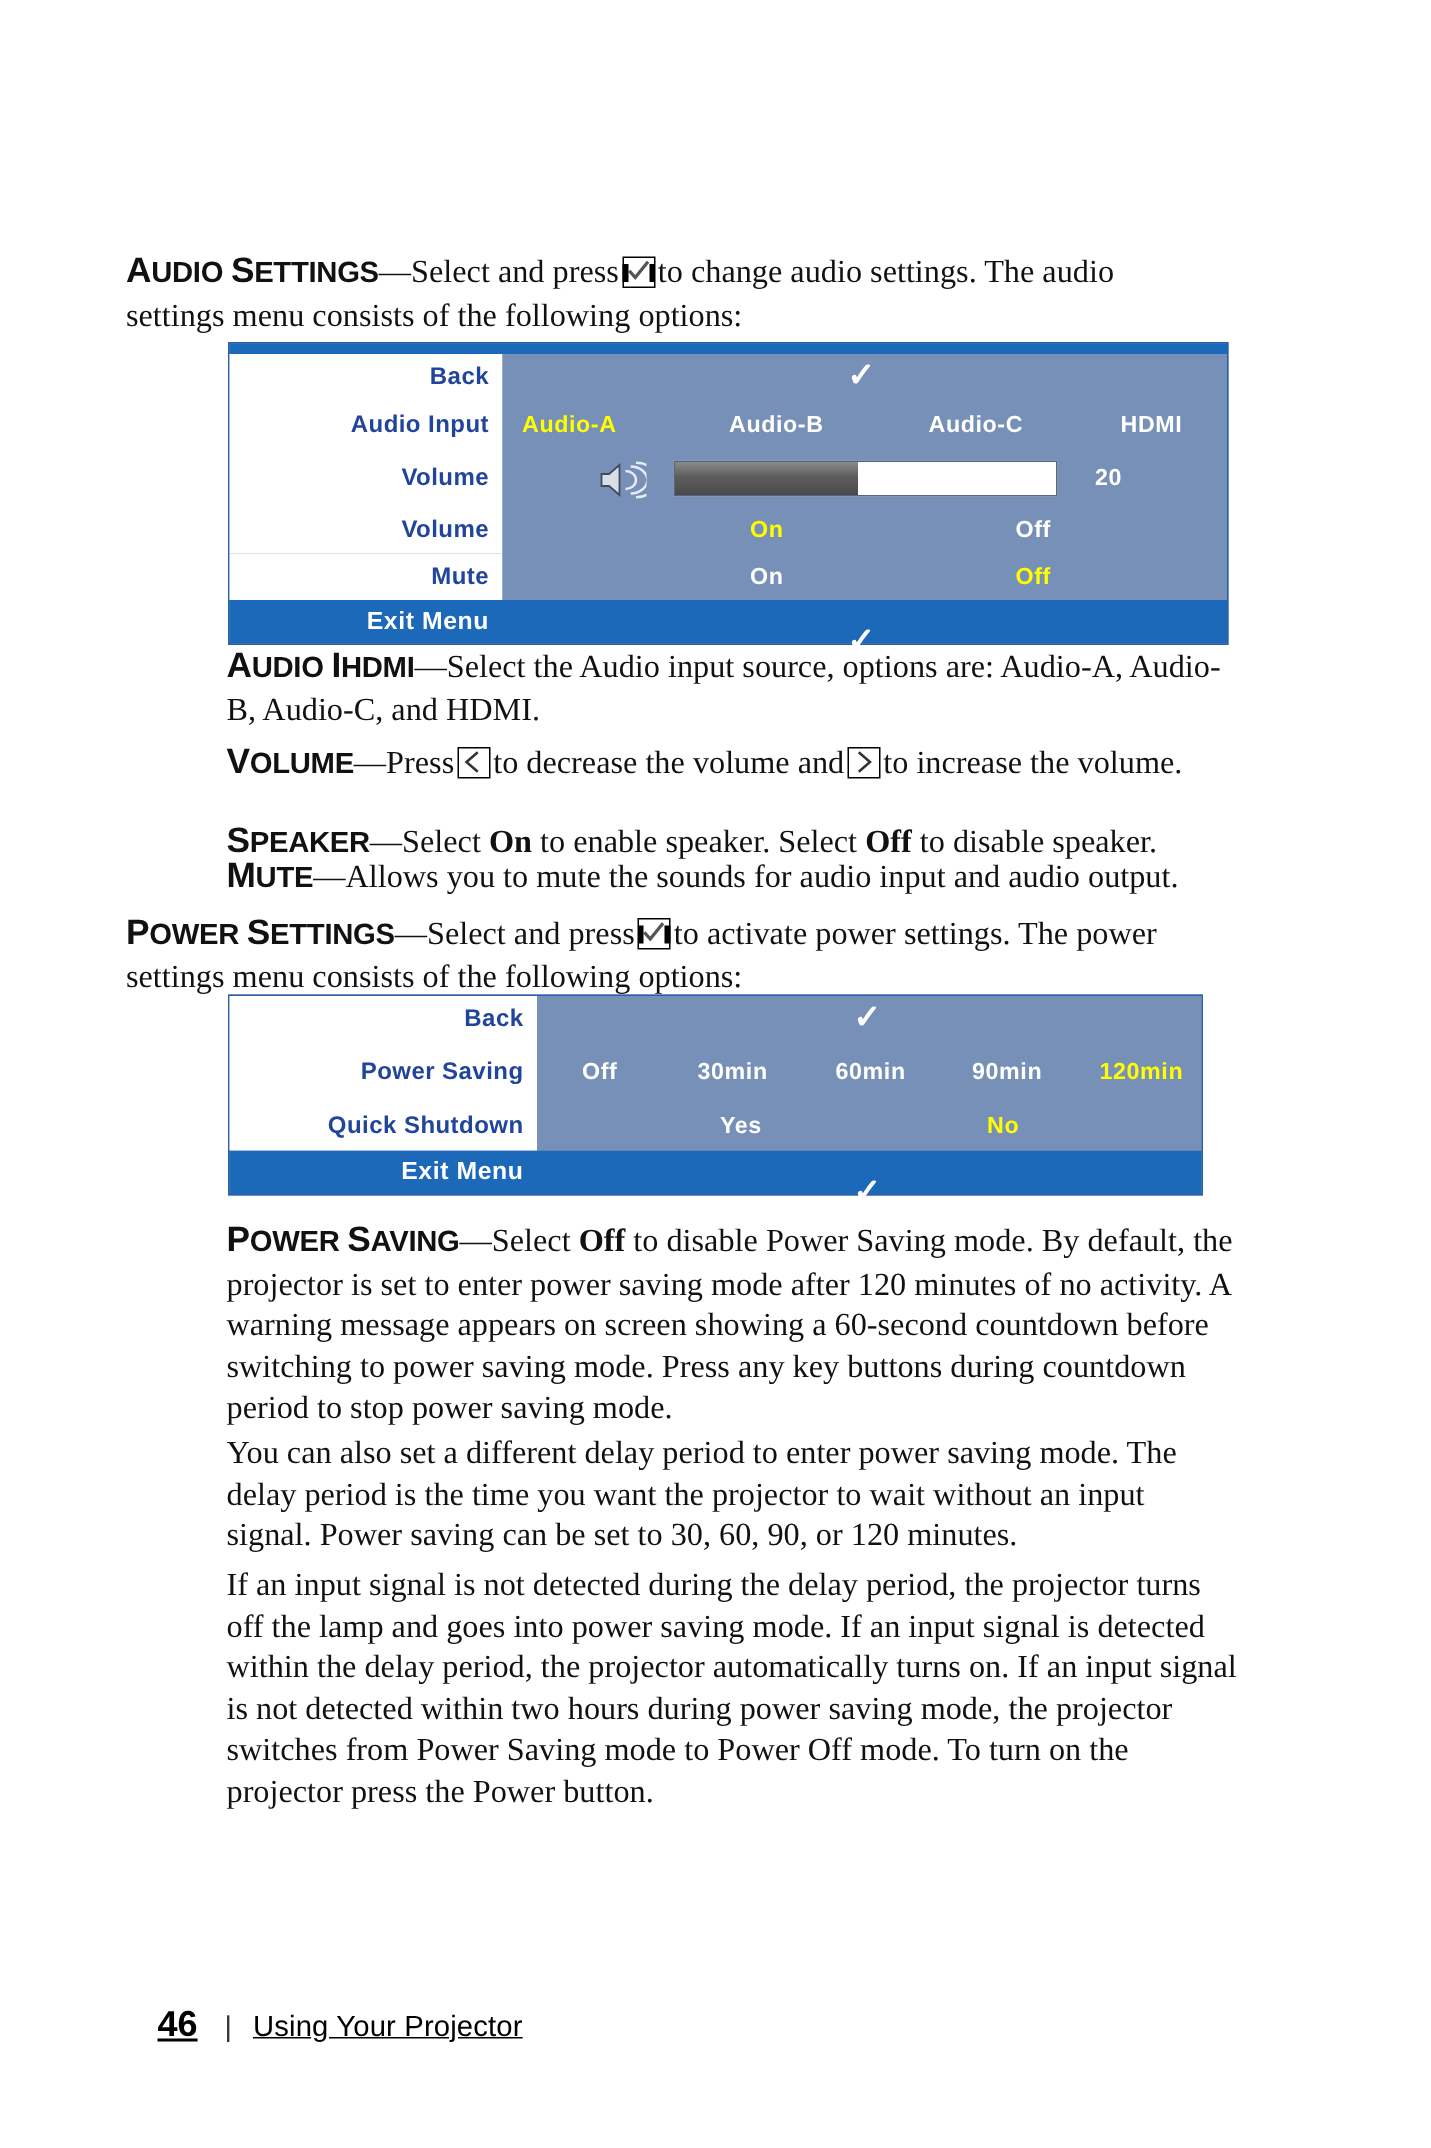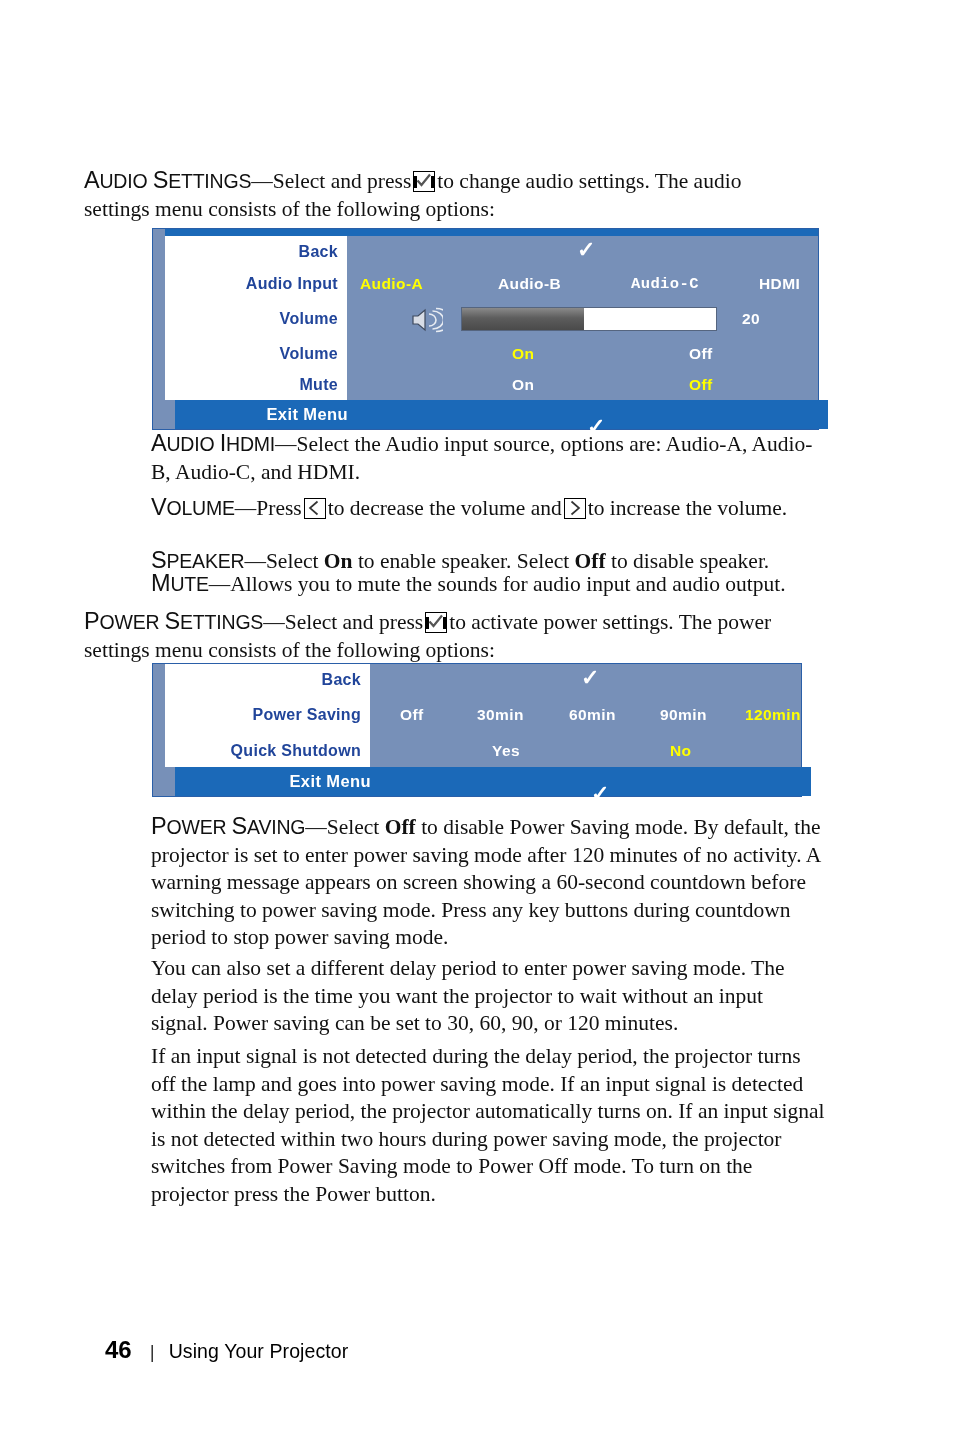--- a/index.html
+++ b/index.html
@@ -24,21 +24,21 @@
   .para {
     position: absolute;
     font-family: "Liberation Serif", serif;
     font-size: 21.5px;
     line-height: 27.5px;
     color: #111111;
     text-align: left;
   }
   .sc {
     font-family: "Liberation Sans", sans-serif;
-    font-weight: normal;
+    font-weight: bold;
     font-size: 19.5px;
     letter-spacing: -0.2px;
   }
   .sc .cap { font-size: 23.5px; }
   .b { font-weight: bold; }
 
   
   .keyicon {
     display: inline-block;
     position: relative;
@@ -60,21 +60,20 @@
   .keyicon.enter::before { left: -0.5px; }
   .keyicon.enter::after  { right: -0.5px; }
 
   
   .osd {
     position: absolute;
     border: 1.5px solid #2a5fa8;
     background: #7790b8;
     font-family: "Liberation Sans", sans-serif;
     font-weight: bold;
-    padding-left: 12px;
   }
   .osd-topbar {
     height: 7px;
     background: #1b69b8;
     width: 100%;
   }
   .osd-row {
     display: flex;
     align-items: stretch;
     width: 100%;
@@ -109,21 +108,20 @@
   .osd-check {
     color: #ffffff;
     font-size: 22px;
     line-height: 1;
   }
   .osd-exit {
     background: #1b69b8;
     display: flex;
     align-items: center;
     width: 100%;
-    margin-left: 10px;
   }
   .osd-exit-label {
     color: #ffffff;
     font-size: 16.5px;
     text-align: right;
     padding-right: 9px;
     letter-spacing: 0.4px;
     flex: 0 0 auto;
   }
   .osd-exit-check {
@@ -193,21 +191,21 @@
       <div class="osd-values">
         <span class="osd-check" style="position:absolute;left:230px;top:3px;">✓</span>
       </div>
     </div>
 
     <div class="osd-row" style="height:32px;">
       <div class="osd-label" style="width:182px;">Audio Input</div>
       <div class="osd-values">
         <span class="osd-val sel" style="position:absolute;left:13px;">Audio-A</span>
         <span class="osd-val" style="position:absolute;left:151px;">Audio-B</span>
-        <span class="osd-val" style="position:absolute;left:284px;font-family:Liberation Mono, monospace;">Audio-C</span>
+        <span class="osd-val" style="position:absolute;left:284px;">Audio-C</span>
         <span class="osd-val" style="position:absolute;left:412px;">HDMI</span>
       </div>
     </div>
 
     <div class="osd-row" style="height:38px;">
       <div class="osd-label" style="width:182px;">Volume</div>
       <div class="osd-values">
         <span class="spk-icon" style="left:64px;top:7px;">
           <svg width="32" height="26" viewBox="0 0 32 26">
             <polygon points="2,9 7,9 14,3 14,23 7,17 2,17" fill="#d8dde6" stroke="#3e4a5e" stroke-width="1.2"></polygon>
@@ -310,19 +308,19 @@
   </div>
 
   <div class="para" style="left:151px; top:813px; width:672px;">
     <span class="sc"><span class="cap">P</span><span>OWER </span><span class="cap">S</span><span>AVING</span></span><span>—Select </span><span class="b">Off</span><span> to disable Power Saving mode. By default, the projector is set to enter power saving mode after 120 minutes of no activity. A warning message appears on screen showing a 60-second countdown before switching to power saving mode. Press any key buttons during countdown period to stop power saving mode.</span>
   </div>
 
   <div class="para" style="left:151px; top:955px; width:665px;">You can also set a different delay period to enter power saving mode. The delay period is the time you want the projector to wait without an input signal. Power saving can be set to 30, 60, 90, or 120 minutes.</div>
 
   <div class="para" style="left:151px; top:1043px; width:678px;">If an input signal is not detected during the delay period, the projector turns off the lamp and goes into power saving mode. If an input signal is detected within the delay period, the projector automatically turns on. If an input signal is not detected within two hours during power saving mode, the projector switches from Power Saving mode to Power Off mode. To turn on the projector press the Power button.</div>
 
-  <div class="footer" style="left:105px; top:1336px;">
+  <div class="footer" style="left:105px; top:1336px;text-decoration:underline;">
     <span class="footer-num">46</span>
     <span class="footer-sep">|</span>
     <span class="footer-text">Using Your Projector</span>
   </div>
 
 </div>
 
 </body></html>

